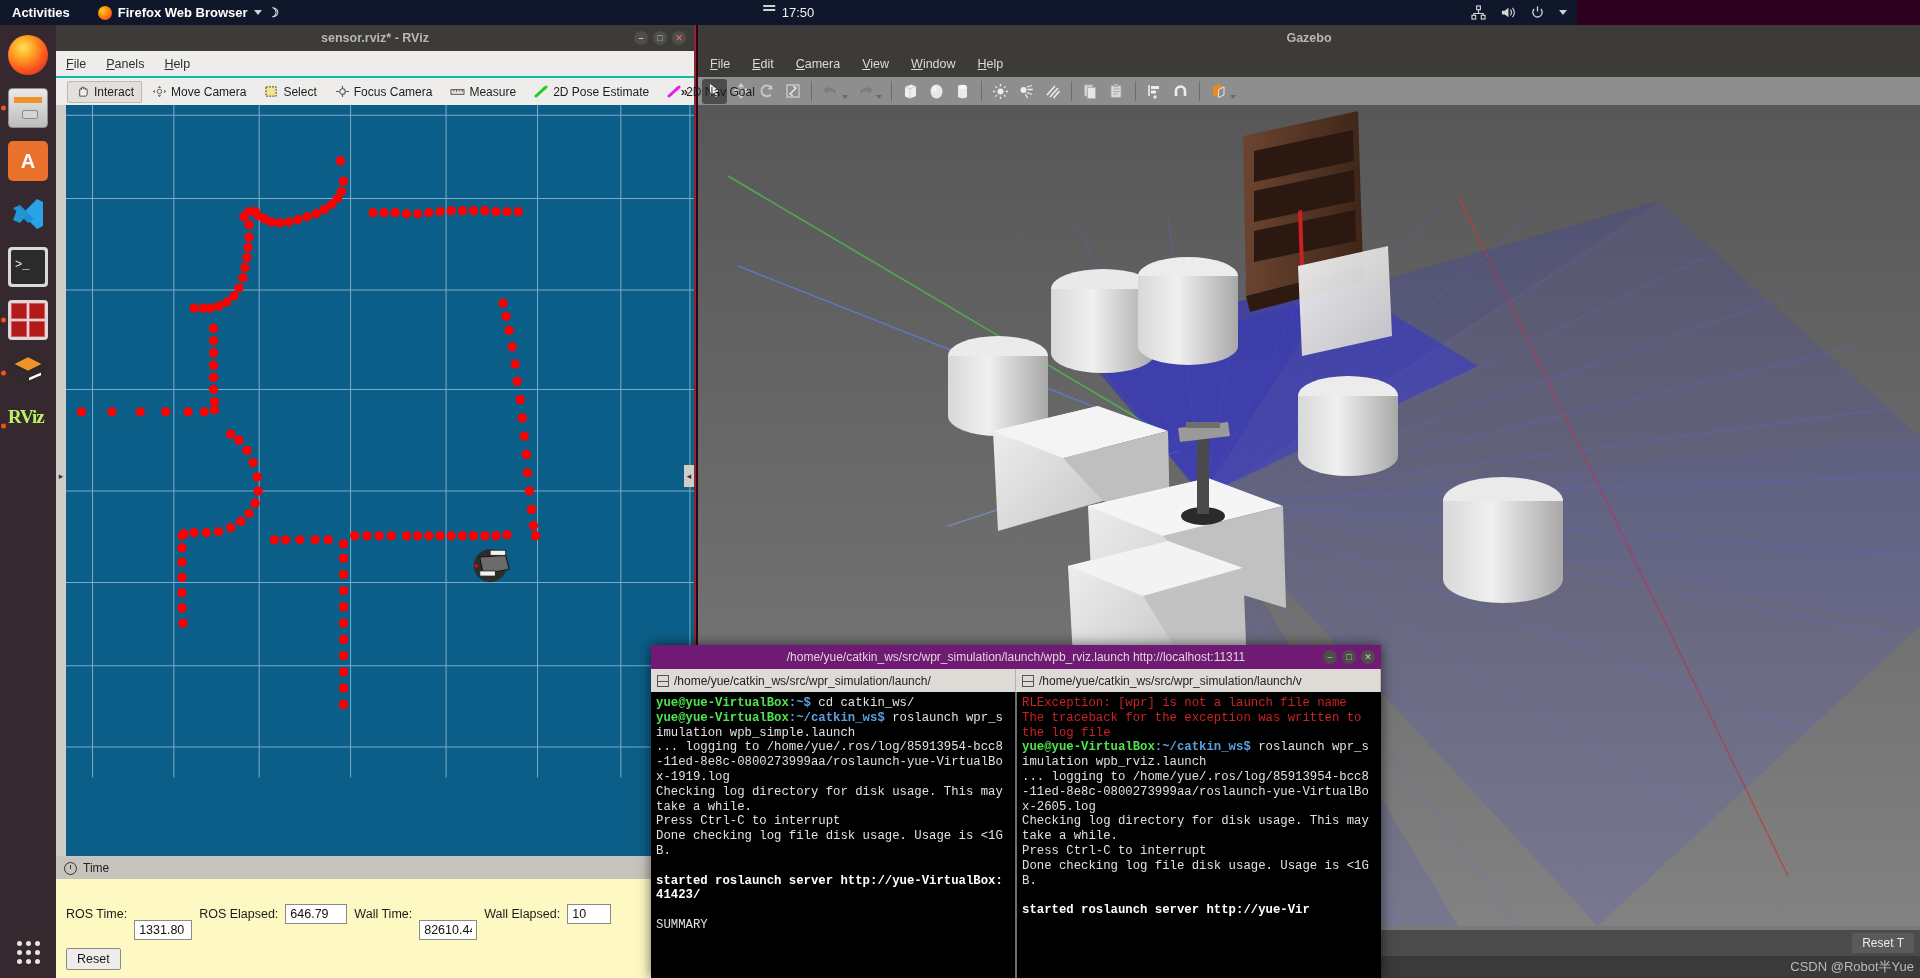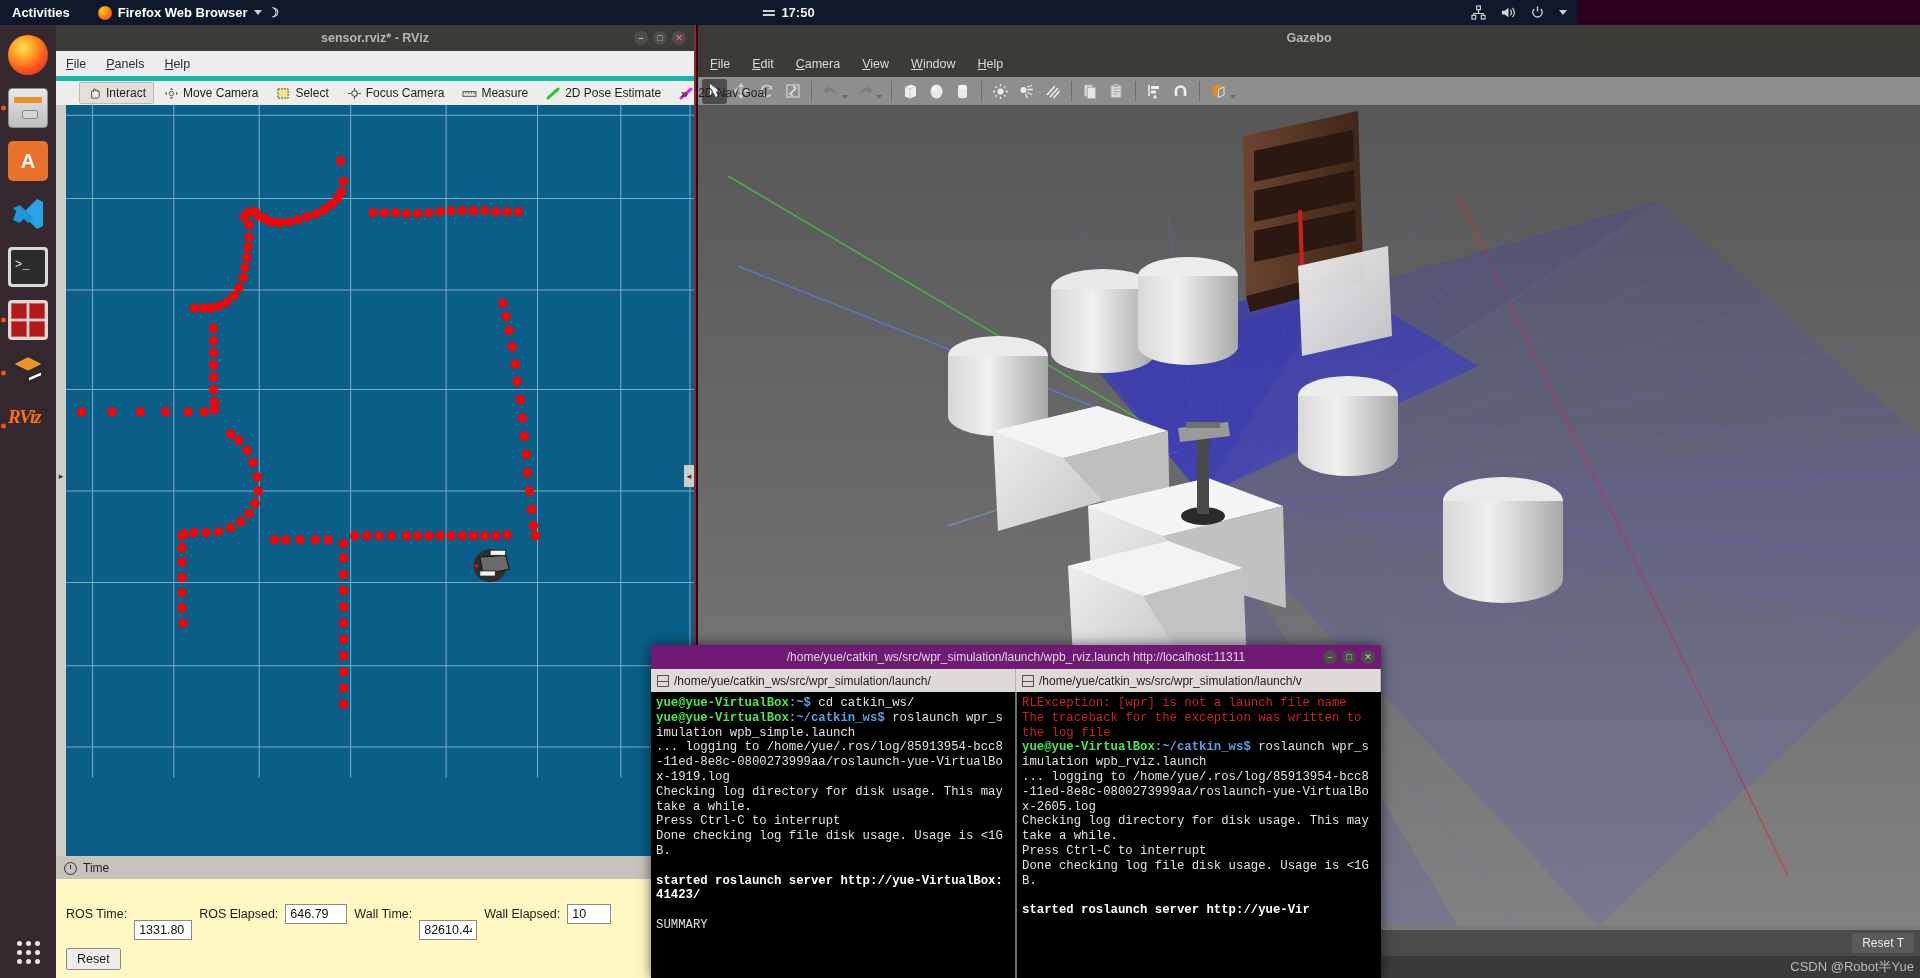--- a/index.html
+++ b/index.html
@@ -19,21 +19,21 @@
     display: flex; align-items: center;
     z-index: 90;
   }
   .topbar .activities { margin-left: 12px; }
   .topbar .appmenu { margin-left: 28px; display: flex; align-items: center; gap: 6px; font-weight: bold; }
   .ffmini { width: 14px; height: 14px; border-radius: 50%;
     background: radial-gradient(circle at 35% 35%, #ffd23f 0%, #ff9500 35%, #ff5722 70%, #e64a19 100%); }
   .caret-down { width:0;height:0;border-left:4px solid transparent;border-right:4px solid transparent;border-top:5px solid #cfcfcf; }
   .moon { color: #d8d8d8; font-size: 13px; }
   .topbar .clock { position:absolute; left: 50%; transform: translateX(-50%);
-     display:flex; align-items:center; gap:7px; color:#f2f2f2; font-weight:bold; font-size:13px;}
+     display:flex; gap:7px; color:#f2f2f2; font-weight:normal; font-size:13px;}
   .hamb { display:flex; flex-direction:column; gap:2px; }
   .hamb i { display:block; width:12px; height:2px; background:#cfcfcf; }
   .topbar .tray { position:absolute; right: 10px; display:flex; align-items:center; gap:14px; }
   .tray svg { display:block; }
 
   
   .launcher {
     position: absolute; left: 0; top: 25px; width: 56px; height: 953px;
     background: #36282f; display: flex; flex-direction: column;
     align-items: center; padding-top: 6px; z-index: 80;
@@ -50,21 +50,21 @@
   .ico-files::after{content:"";position:absolute;left:13px;bottom:8px;width:14px;height:7px;background:#d4d4d4;border:1px solid #8a8a8a;border-radius:2px;}
   .ico-soft { background:#e9712b; border-radius:5px; position:relative; }
   .ico-soft::before{content:"A";position:absolute;inset:0;display:flex;align-items:center;justify-content:center;color:#fff;font-weight:bold;font-size:20px;}
   .ico-code { background:transparent; position:relative; }
   .ico-term { background:#d9d9d9; border-radius:4px; padding:3px; }
   .ico-term span { display:block; width:100%; height:100%; background:#2b2b2b; border-radius:2px; color:#e6e6e6; font-family:"Liberation Mono",monospace; font-size:12px; line-height:30px; padding-left:4px;}
   .ico-grid { background:#d9d9d9; border-radius:4px; padding:3px; }
   .ico-grid span{display:grid;grid-template-columns:1fr 1fr;grid-template-rows:1fr 1fr;gap:2px;width:100%;height:100%;}
   .ico-grid i{background:#b31b1b;border:1px solid #e05555;}
   .ico-gazebo { position:relative; }
-  .ico-rviz { color:#f97316; font-size:19px; font-weight:bold; font-family:"Liberation Serif",serif; font-style:italic; letter-spacing:-1px;}
+  .ico-rviz { color:#bef264; font-size:19px; font-weight:bold; font-family:"Liberation Serif",serif; letter-spacing:-1px;}
   .launcher-bottom { margin-top:auto; margin-bottom:14px; display:grid;
      grid-template-columns:repeat(3,5px); grid-template-rows:repeat(3,5px); gap:4px;}
   .launcher-bottom i{background:#e6e6e6;border-radius:50%;display:block;width:5px;height:5px;}
 
   
   .win-title {
     height: 26px; background: #3c3b37; color:#b9b7b4;
     display:flex; align-items:center; justify-content:center;
     font-size:12.5px; font-weight:bold; position:relative;
   }
@@ -75,22 +75,22 @@
   
   #rviz {
     position:absolute; left:56px; top:25px; width:640px; height:953px;
     background:#efedeb; border-right:2px solid #8d2b2b;
     display:flex; flex-direction:column; z-index:10;
   }
   #rviz .win-title .wbtns { right:8px; }
   .menubar { height:25px; background:#efedeb; display:flex; align-items:center;
      padding-left:10px; gap:20px; font-size:12.5px; color:#2e2e2e;}
   .menubar span u { text-decoration:underline; }
-  .rviz-toolbar { height:29px; background:#efedeb; border-top:5px solid #14b8a6;
-     display:flex; align-items:center; padding-left:18px; gap:2px; position:relative; }
+  .rviz-toolbar { height:29px; background:#efedeb; border-top:2px solid #14b8a6;
+     display:flex; align-items:center; padding-left:6px; gap:2px; position:relative; }
   .grip { width:6px; height:20px; background-image:radial-gradient(#b5b3ae 40%, transparent 41%);
      background-size:3px 3px; margin-right:3px; }
   .tbtn { display:flex; align-items:center; gap:4px; padding:3px 7px;
      font-size:12px; color:#1d1d1d; border:1px solid transparent; border-radius:2px; white-space:nowrap;}
   .tbtn.active { background:#e3e0db; border:1px solid #bdbab4; }
   .tb-ico { width:15px; height:13px; display:inline-block; }
   .tb-more { position:absolute; right:6px; font-size:13px; color:#333; font-weight:bold;}
   .rviz-body { flex:1; position:relative; background:#0b5e87; overflow:hidden; }
   .rviz-grid { position:absolute; inset:0; }
   .rviz-left-strip { position:absolute; left:0; top:0; bottom:0; width:10px; background:#cfcdc8; }

